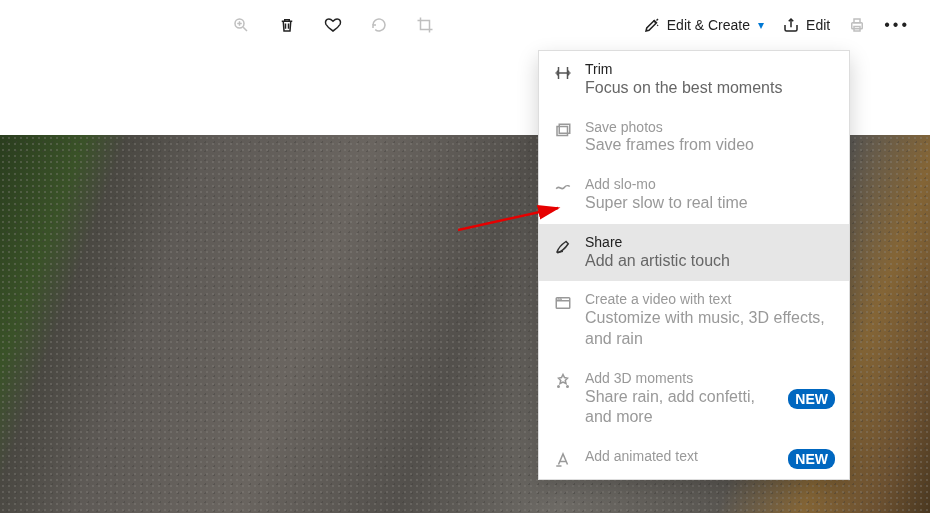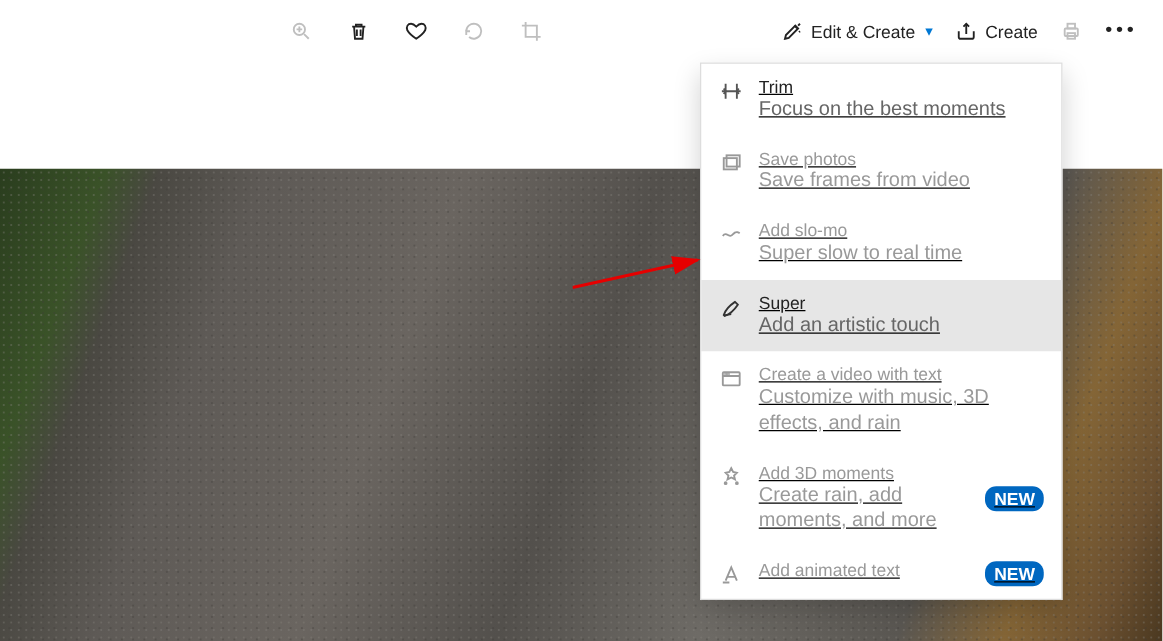--- a/index.html
+++ b/index.html
@@ -7,21 +7,21 @@
     .toolbar { height: 50px; display: flex; align-items: center; padding: 0 20px; }
     .toolbar-left { display: flex; gap: 28px; align-items: center; margin-left: 212px; }
     .toolbar-right { margin-left: auto; display: flex; gap: 18px; align-items: center; }
     .tb-btn { display: flex; align-items: center; gap: 6px; color: #222; font-size: 14px; cursor: pointer; }
     .tb-btn.disabled { color: #bfbfbf; }
     .icon { width: 18px; height: 18px; display: flex; align-items: center; justify-content: center; }
     .chev { color: #0078d4; font-size: 12px; margin-left: 2px; }
     .more-dots { letter-spacing: 3px; font-size: 16px; color: #222; }
     .photo-area { position: absolute; top: 135px; left: 0; right: 0; bottom: 0; background: linear-gradient(110deg, #2a3d1e 0%, #3a5228 8%, #4a4842 12%, #5e5a56 20%, #6a6560 35%, #53504c 50%, #6e6b66 65%, #5a5752 80%, #846536 88%, #6b5030 95%, #4a3820 100%); }
     .photo-noise { position: absolute; inset: 0; background-image: radial-gradient(#8a8782 1px, transparent 1px), radial-gradient(#3f3d3a 1px, transparent 1px); background-size: 6px 6px, 9px 9px; background-position: 0 0, 3px 3px; opacity: 0.35; }
-    .menu { position: absolute; top: 50px; right: 80px; width: 290px; background: #fff; border: 1px solid #ddd; box-shadow: 0 8px 20px rgba(0,0,0,0.18); text-decoration: underline; }
+    .menu { position: absolute; top: 50px; right: 80px; width: 312px; background: #fff; border: 1px solid #ddd; box-shadow: 0 8px 20px rgba(0,0,0,0.18); }
     .menu-item { display: flex; align-items: flex-start; gap: 12px; padding: 10px 14px; cursor: pointer; }
     .menu-item.highlight { background: #e6e6e6; }
     .menu-icon { width: 20px; flex: 0 0 20px; margin-top: 3px; color: #555; display:flex; align-items:center; justify-content:center; }
     .menu-item.disabled .menu-icon, .menu-item.disabled .menu-title, .menu-item.disabled .menu-sub { color: #999; }
     .menu-text { flex: 1; }
     .menu-title { font-size: 14px; color: #222; line-height: 1.2; }
     .menu-sub { font-size: 16px; color: #666; line-height: 1.3; }
     .badge { background: #0067c0; color: #fff; font-size: 14px; font-weight: 600; padding: 2px 7px; border-radius: 9px; margin-left: 6px; align-self: center; }
     .arrow { position: absolute; top: 188px; left: 458px; pointer-events: none; }
   </style>
@@ -89,21 +89,21 @@
       <span class="chev">▾</span>
     </div>
     <div class="tb-btn">
       <span class="icon">
         <svg viewBox="0 0 24 24" width="18" height="18" fill="none" stroke="currentColor" stroke-width="2">
             <path d="M4 12v6a2 2 0 0 0 2 2h12a2 2 0 0 0 2-2v-6"></path>
             <polyline points="9 7 12 4 15 7"></polyline>
             <line x1="12" y1="4" x2="12" y2="15"></line>
           </svg>
       </span>
-      <span>Create</span>
+      <span>Edit</span>
     </div>
     <div class="tb-btn disabled">
       <span class="icon">
         <svg viewBox="0 0 24 24" width="18" height="18" fill="none" stroke="currentColor" stroke-width="2">
             <rect x="5" y="9" width="14" height="8" rx="1"></rect>
             <rect x="8" y="14" width="8" height="6"></rect>
             <rect x="8" y="4" width="8" height="5"></rect>
           </svg>
       </span>
     </div>
@@ -157,21 +157,21 @@
     </div>
   </div>
   <div class="menu-item highlight">
     <span class="menu-icon">
       <svg viewBox="0 0 24 24" width="18" height="18" fill="none" stroke="#333" stroke-width="2">
           <path d="M4 20c2-6 6-10 12-14l3 3c-4 6-8 10-14 12l-1-1z"></path>
           <path d="M4 20c3 1 5-1 8-1"></path>
         </svg>
     </span>
     <div class="menu-text">
-      <div class="menu-title">Super</div>
+      <div class="menu-title">Share</div>
       <div class="menu-sub">Add an artistic touch</div>
     </div>
   </div>
   <div class="menu-item disabled">
     <span class="menu-icon">
       <svg viewBox="0 0 24 24" width="18" height="18" fill="none" stroke="currentColor" stroke-width="2">
           <rect x="3" y="5" width="18" height="14" rx="1"></rect>
           <line x1="3" y1="9" x2="21" y2="9"></line>
           <circle cx="6" cy="7" r="0.5"></circle>
           <circle cx="9" cy="7" r="0.5"></circle>
@@ -185,21 +185,21 @@
   <div class="menu-item disabled">
     <span class="menu-icon">
       <svg viewBox="0 0 24 24" width="18" height="18" fill="none" stroke="currentColor" stroke-width="2">
           <path d="M12 2l2 4 4 1-3 3 1 4-4-2-4 2 1-4-3-3 4-1z"></path>
           <circle cx="6" cy="18" r="1"></circle>
           <circle cx="18" cy="18" r="1"></circle>
         </svg>
     </span>
     <div class="menu-text">
       <div class="menu-title">Add 3D moments</div>
-      <div class="menu-sub">Create rain, add moments, and more</div>
+      <div class="menu-sub">Share rain, add confetti, and more</div>
     </div>
     <span class="badge">NEW</span>
   </div>
   <div class="menu-item disabled">
     <span class="menu-icon">
       <svg viewBox="0 0 24 24" width="18" height="18" fill="none" stroke="currentColor" stroke-width="2">
           <path d="M6 18L12 4l6 14"></path>
           <line x1="8" y1="14" x2="16" y2="14"></line>
           <line x1="3" y1="20" x2="10" y2="20"></line>
         </svg>

